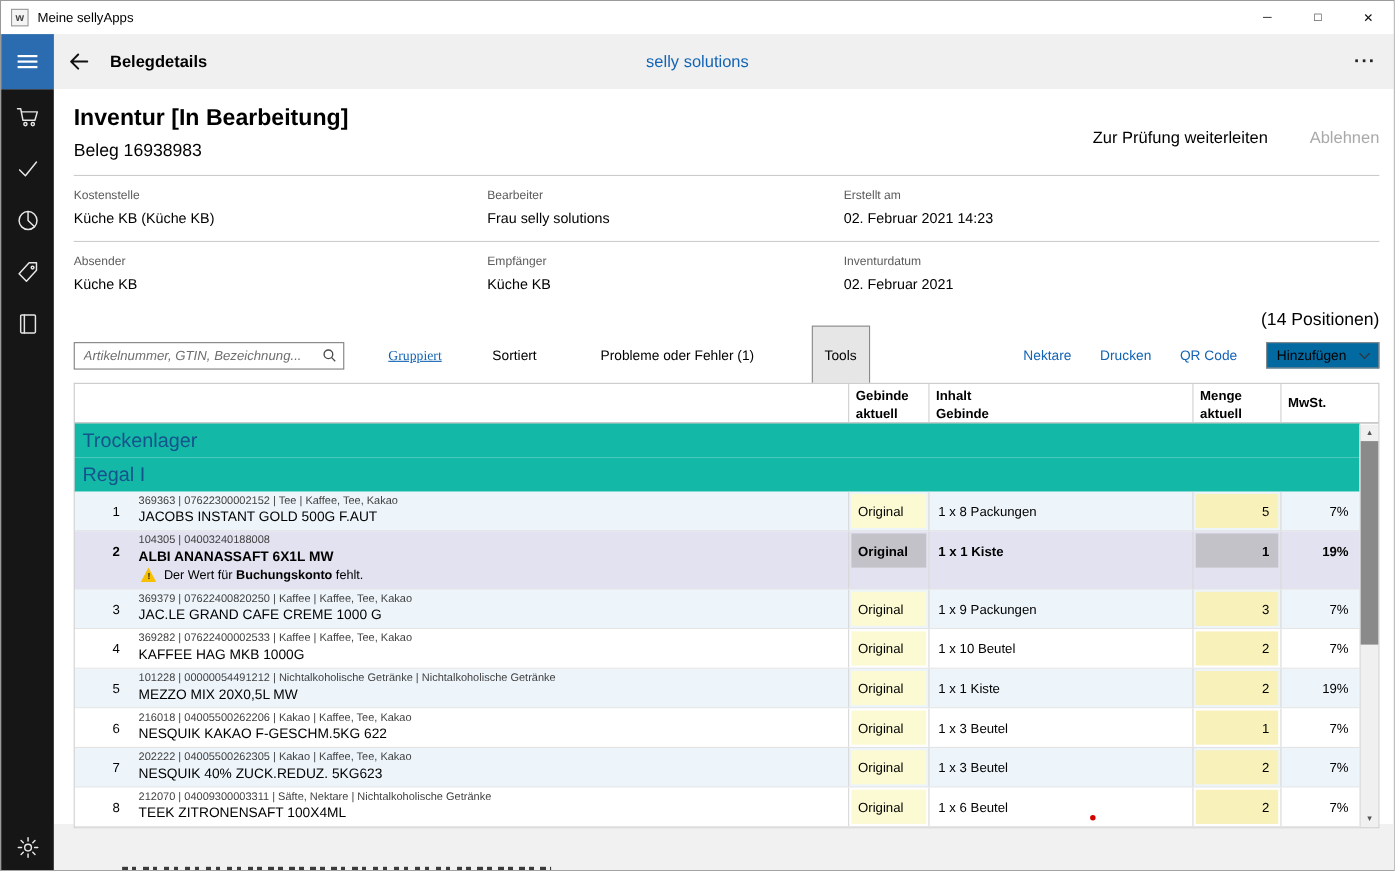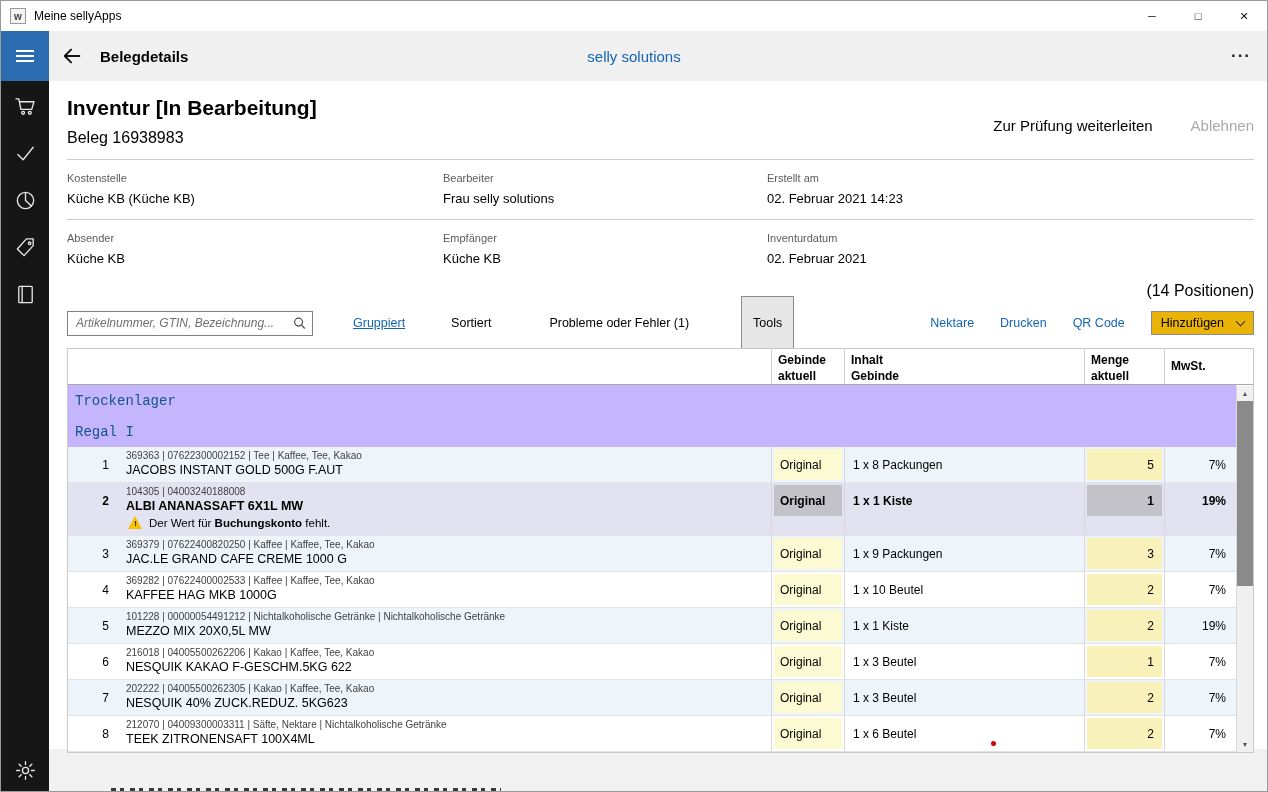--- a/index.html
+++ b/index.html
@@ -51,45 +51,45 @@
   .info-value { font-size:13px; color:#000; margin-top:7px; }
   .positions { text-align:right; font-size:16px; color:#000; margin:3px 0 10px; }
 
   
   .toolbar { display:flex; align-items:center; height:26px; margin-bottom:12px; }
   .searchbox { width:246px; height:25px; border:1px solid #7f7f7f; display:flex; align-items:center;
                background:#fff; padding:0 5px 0 8px; }
   .searchbox input { border:none; outline:none; flex:1; min-width:0; font-size:12px; font-family:inherit; background:transparent; }
   .searchbox input::placeholder { font-style:italic; color:#6e6e6e; }
   .tlink { font-size:12.5px; color:#000; cursor:pointer; }
-  .tlink.grouped { color:#1464b4; text-decoration:underline; margin-left:40px; }
+  .tlink.grouped { color:#1464b4; text-decoration:underline; margin-left:40px;font-family:Liberation Serif, serif; }
   .tlink.sorted { margin-left:46px; }
   .tlink.problems { margin-left:58px; }
   .toolsbtn { margin-left:52px; font-size:12.5px; font-family:inherit; padding:19px 11px;
               background:#e6e6e6; border:1px solid #8a8a8a; color:#000; }
   .tb-right { margin-left:auto; display:flex; align-items:center; gap:26px; }
   .bluelink { font-size:12.5px; color:#1464b4; cursor:pointer; }
-  .addbtn { display:flex; align-items:center; gap:13px; padding:4px 9px; background:#eab308;
+  .addbtn { display:flex; align-items:center; gap:13px; padding:4px 9px; background:#0369a1;
             border:1px solid #8a8a8a; font-size:12.5px; font-family:inherit; color:#000; }
   .chev { width:7px; height:7px; border-right:1.5px solid #333; border-bottom:1.5px solid #333;
           transform:rotate(45deg); margin-top:-3px; }
 
   
   .table { position:relative; border:1px solid #c9c9c9; background:#fff; z-index:1; }
   .thead { display:flex; height:36px; border-bottom:1px solid #a8a8a8; font-size:12px; color:#000000;font-weight:bold; }
   .th { padding:4px 6px; white-space:pre-line; line-height:1.3; }
   .th.num { width:50px; } .th.desc { flex:1; }
   .th.geb { width:73px; border-left:1px solid #cfcfcf; }
   .th.inh { width:240px; border-left:1px solid #cfcfcf; }
   .th.men { width:80px; border-left:1px solid #cfcfcf; }
   .th.mwst { width:72px; border-left:1px solid #cfcfcf; display:flex; align-items:center; }
   .th.spacer { width:17px; padding:0; }
   .tbody { padding-right:17px; }
-  .grouprow { height:31px; display:flex; align-items:center; padding-left:7px; font-size:14px;
-              color:#15538c; background:#c4b5fd;font-family:Liberation Mono, monospace; }
+  .grouprow { height:31px; display:flex; align-items:center; padding-left:7px; font-size:18px;
+              color:#15538c; background:#14b8a6; }
   .trow { display:flex; border-bottom:1px solid #e3e3e3; cursor:default; }
   .trow.tint { background:#edf5fb; }
   .trow.plain { background:#fff; }
   .trow.selected { background:#e2e2f0; }
   .c { flex:none; }
   .t36 { height:35px; display:flex; align-items:center; }
   .cnum { width:50px; padding-right:9px; font-size:12px; }
   .cnum .t36 { justify-content:flex-end; }
   .cdesc { flex:1; min-width:0; padding:3px 8px 4px; overflow:hidden; }
   .meta { font-size:10px; color:#3f3f3f; white-space:nowrap; overflow:hidden; }

